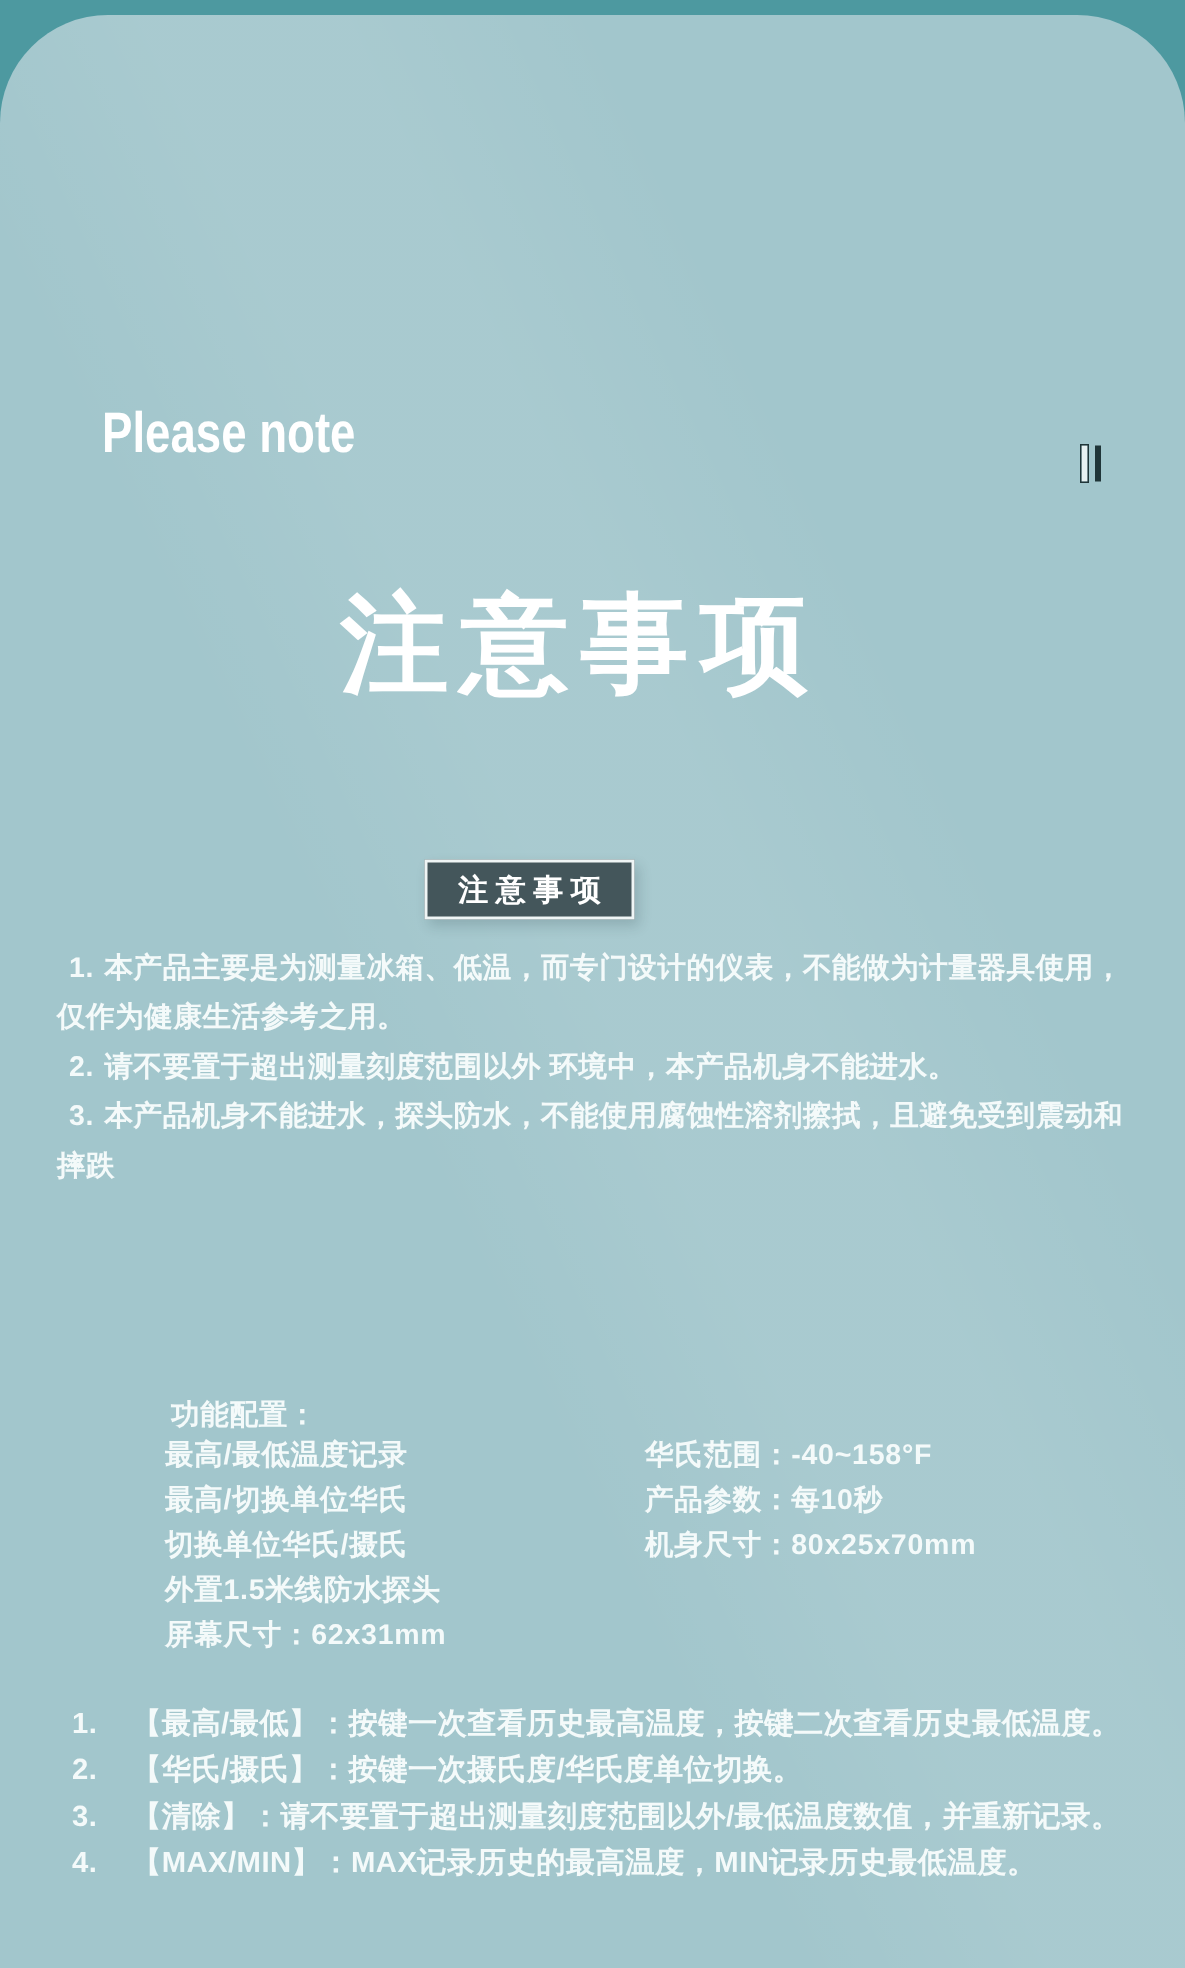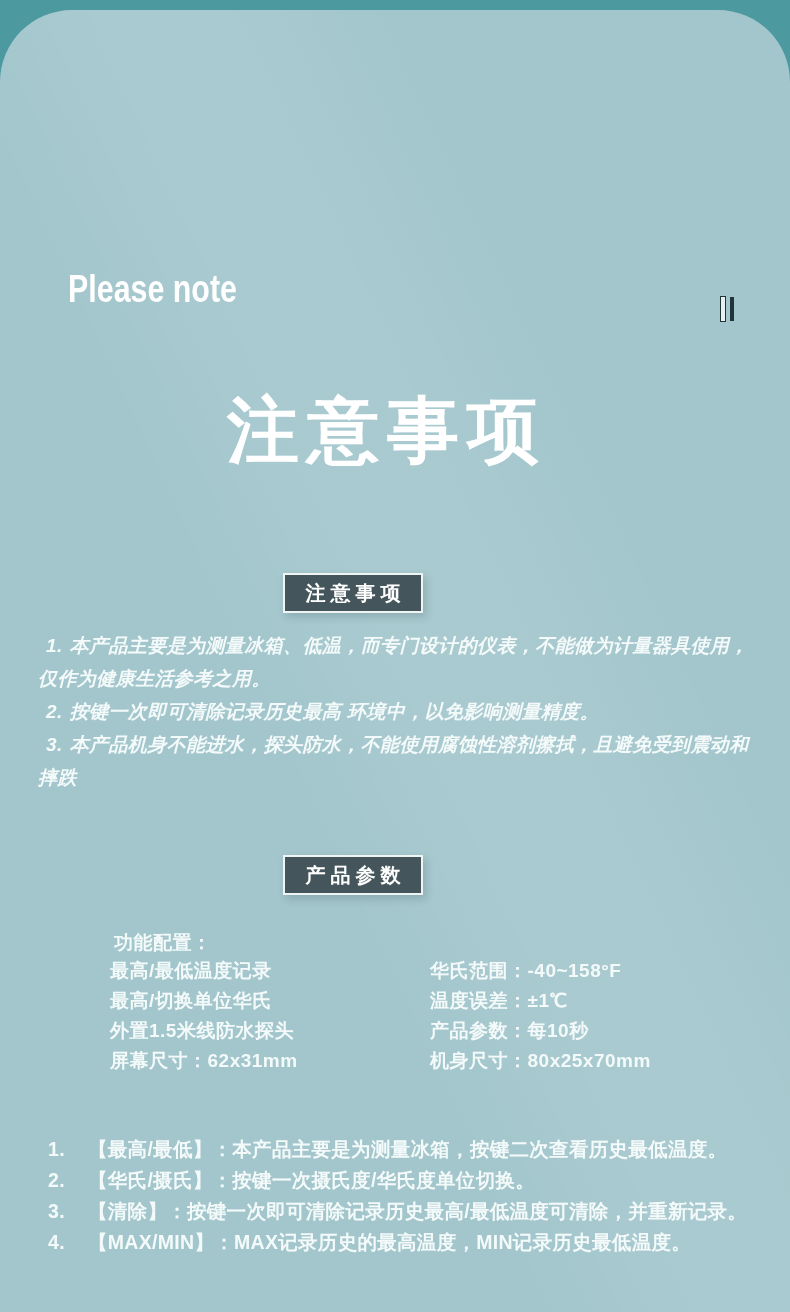--- a/index.html
+++ b/index.html
@@ -80,21 +80,21 @@
   .section-box.specs-label{top:845px;}
   .notes{
     position:absolute;
     left:38px;top:619px;width:718px;
     color:var(--text);
     font-size:19px;font-weight:bold;
     line-height:33px;
     word-break:break-all;
     letter-spacing:0.4px;
   }
-  .note{text-indent:8px;font-style:italic;}
+  .note{text-indent:8px;}
   .note .num{margin-right:7px;}
   .config-title{
     position:absolute;
     left:114px;top:920px;
     font-size:19px;font-weight:bold;
     color:var(--text);
     letter-spacing:0.5px;
   }
   .spec-col{
     position:absolute;top:946px;
@@ -126,54 +126,53 @@
     <span class="bar light"></span>
     <span class="bar"></span>
   </div>
 
   <h1 class="big-title">注意事项</h1>
 
   <div class="section-box notes-label">注意事项</div>
 
   <div class="notes">
     <p class="note"><span class="num">1.</span><span>本产品主要是为测量冰箱、低温，而专门设计的仪表，不能做为计量器具使用，仅作为健康生活参考之用。</span></p>
-    <p class="note"><span class="num">2.</span><span>按键一次即可清除记录历史最高 环境中，以免影响测量精度。</span></p>
+    <p class="note"><span class="num">2.</span><span>请不要置于超出测量刻度范围以外 环境中，本产品机身不能进水。</span></p>
     <p class="note"><span class="num">3.</span><span>本产品机身不能进水，探头防水，不能使用腐蚀性溶剂擦拭，且避免受到震动和摔跌</span></p>
   </div>
 
-  <div class="section-box specs-label">产品参数</div>
 
   <div class="config-title">功能配置：</div>
 
   <div class="spec-col features">
     <div>最高/最低温度记录</div>
     <div>最高/切换单位华氏</div>
+    <div>切换单位华氏/摄氏</div>
     <div>外置1.5米线防水探头</div>
     <div>屏幕尺寸：62x31mm</div>
   </div>
 
   <div class="spec-col params">
     <div>华氏范围：-40~158°F</div>
-    <div>温度误差：±1℃</div>
     <div>产品参数：每10秒</div>
     <div>机身尺寸：80x25x70mm</div>
   </div>
 
   <div class="keyfns">
     <div class="kf">
         <span class="num">1.</span>
-        <span>【最高/最低】：本产品主要是为测量冰箱，按键二次查看历史最低温度。</span>
+        <span>【最高/最低】：按键一次查看历史最高温度，按键二次查看历史最低温度。</span>
       </div>
     <div class="kf">
         <span class="num">2.</span>
         <span>【华氏/摄氏】：按键一次摄氏度/华氏度单位切换。</span>
       </div>
     <div class="kf">
         <span class="num">3.</span>
-        <span>【清除】：按键一次即可清除记录历史最高/最低温度可清除，并重新记录。</span>
+        <span>【清除】：请不要置于超出测量刻度范围以外/最低温度数值，并重新记录。</span>
       </div>
     <div class="kf">
         <span class="num">4.</span>
         <span>【MAX/MIN】：MAX记录历史的最高温度，MIN记录历史最低温度。</span>
       </div>
   </div>
 
 </div>
 
 </body></html>

